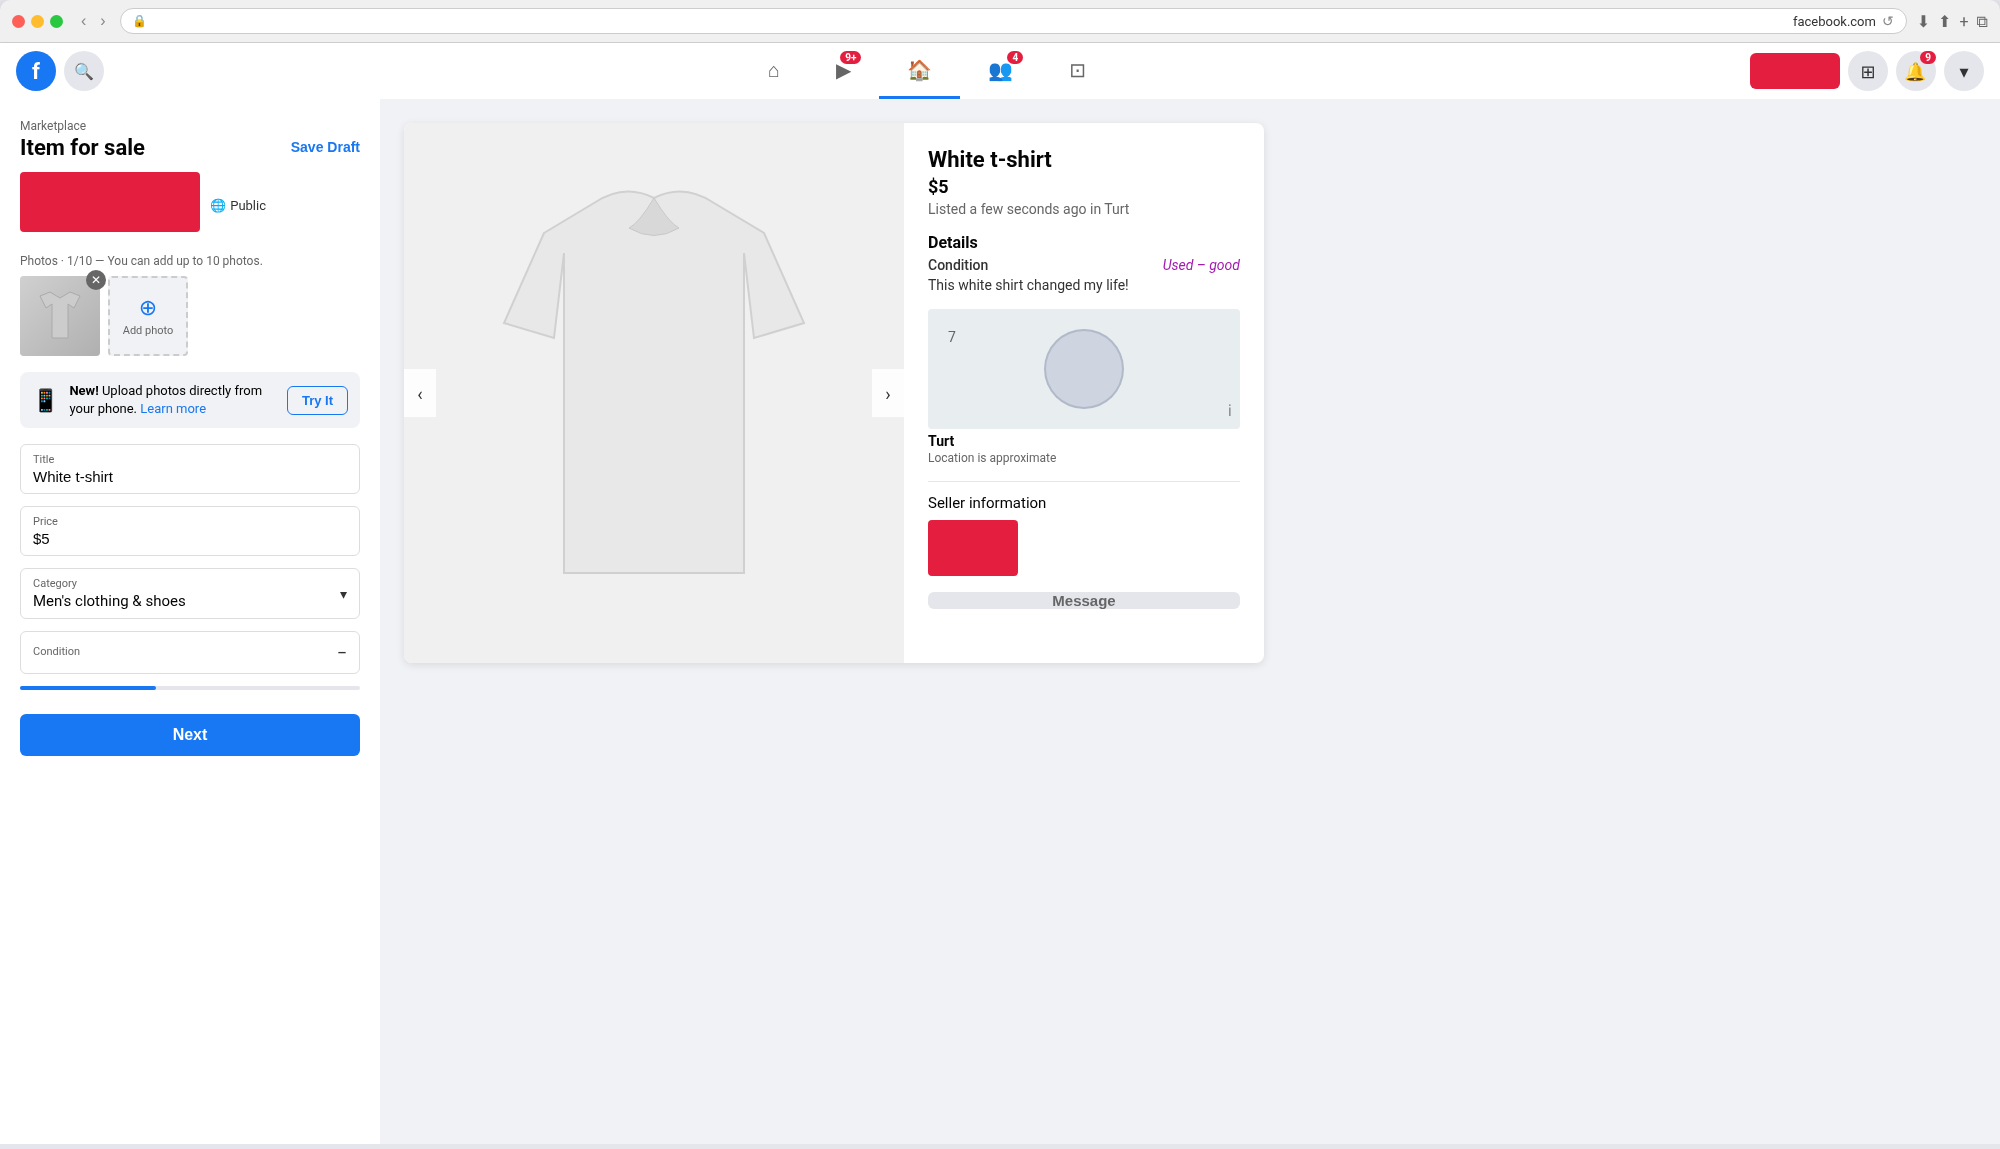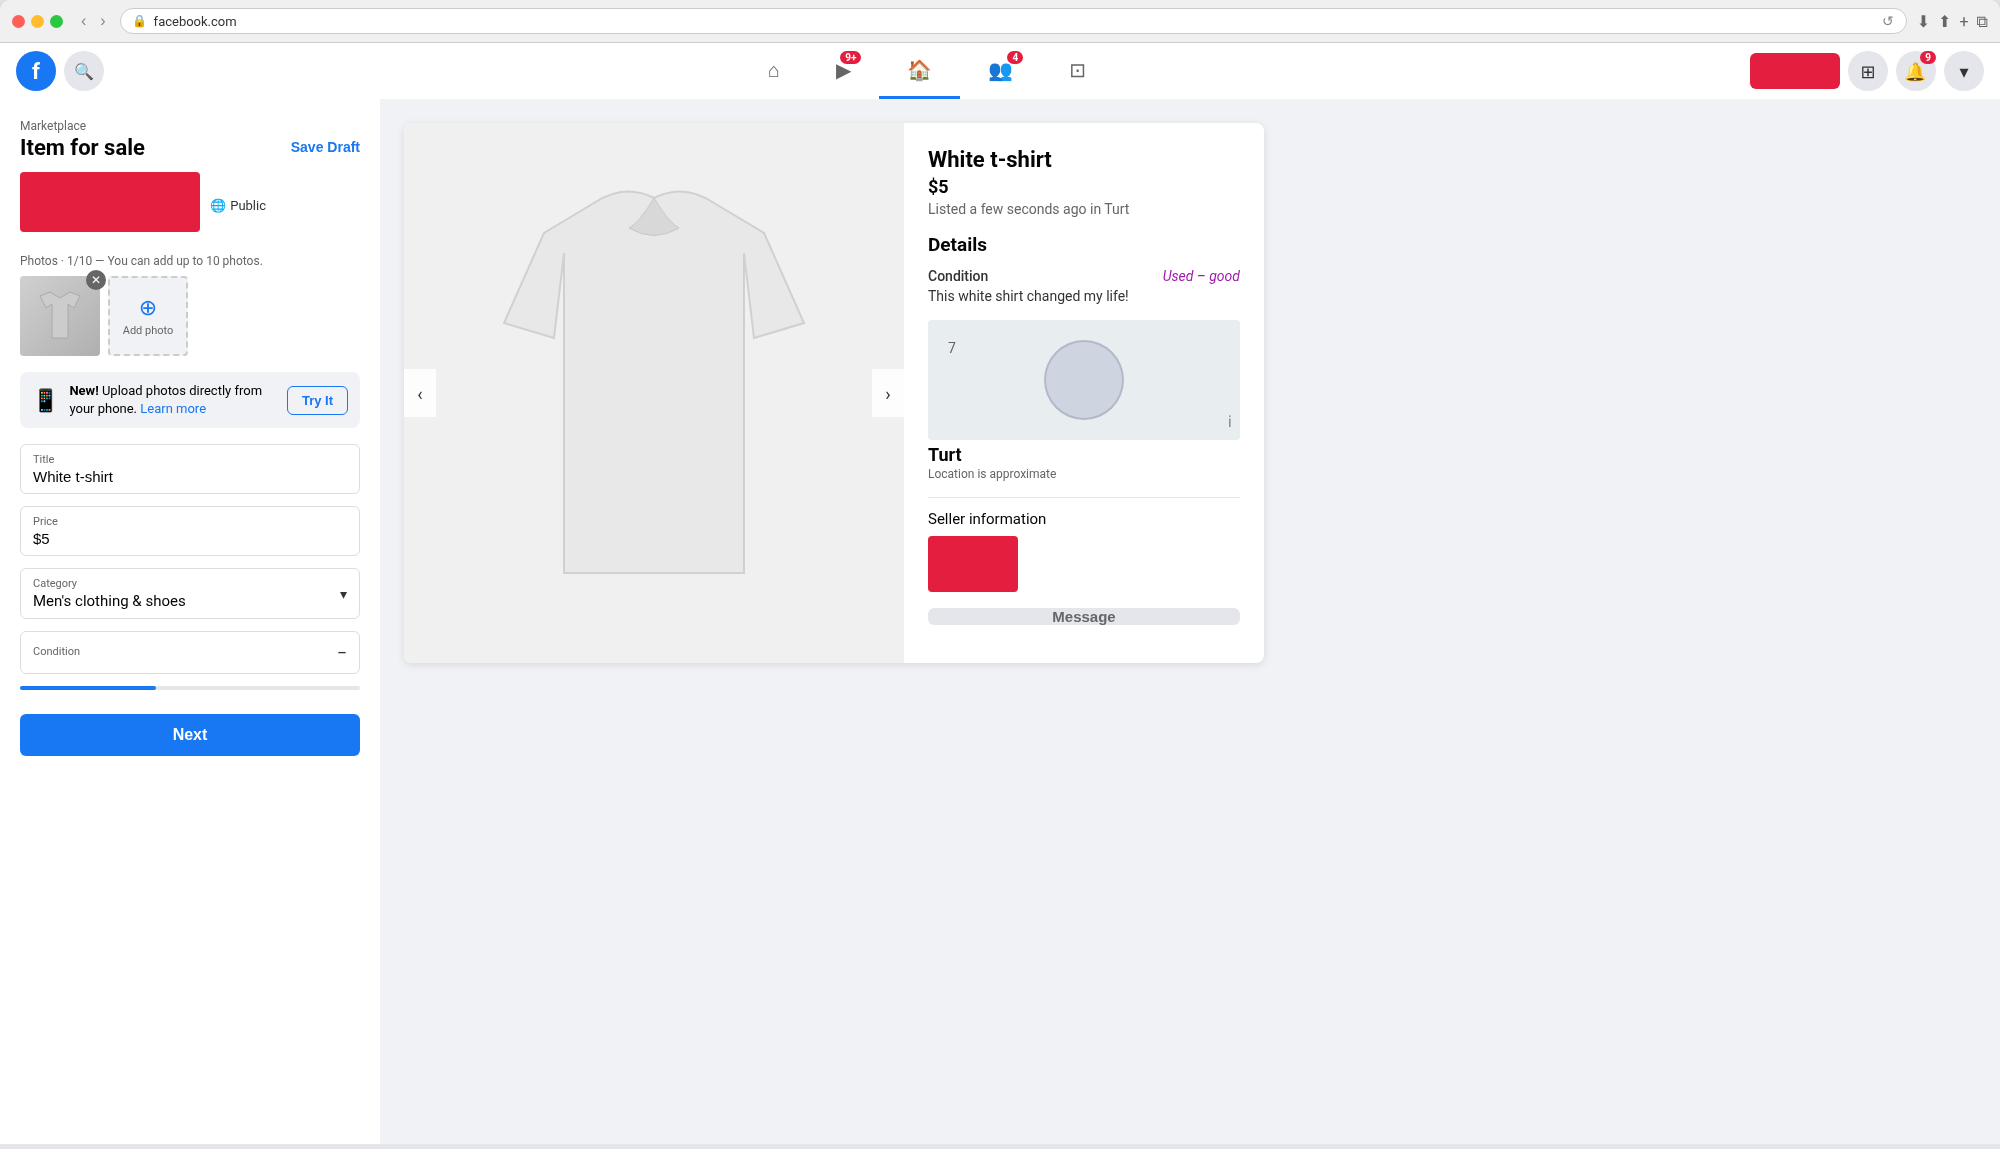--- a/index.html
+++ b/index.html
@@ -44,21 +44,21 @@
       align-items: center;
       background: white;
       border: 1px solid #ccc;
       border-radius: 20px;
       padding: 4px 12px;
       font-size: 13px;
       color: #333;
       gap: 6px;
     }
     .address-bar-icon { color: #666; font-size: 12px; }
-    .address-bar-text { flex: 1; text-align: left; color: #333; }
+    .address-bar-text { flex: 1; text-align: right; color: #333; }
     .browser-right-controls { display: flex; gap: 8px; align-items: center; color: #666; font-size: 16px; }
 
     
     .fb-nav {
       background: white;
       box-shadow: 0 2px 4px rgba(0,0,0,0.1);
       display: flex;
       align-items: center;
       padding: 0 16px;
       height: 56px;
@@ -392,24 +392,24 @@
     }
     .preview-listed {
       font-size: 14px;
       color: #666;
       margin-bottom: 16px;
     }
     .preview-details-section {
       margin-bottom: 16px;
     }
     .preview-details-title {
-      font-size: 19px;
+      font-size: 16px;
       font-weight: bold;
       color: #050505;
-      margin-bottom: 12px;
+      margin-bottom: 5px;
     }
     .detail-row {
       display: flex;
       justify-content: space-between;
       font-size: 14px;
       color: #333;
       margin-bottom: 4px;
     }
     .detail-key { color: #333; font-weight: 500; }
     .detail-val { color: #a21caf; font-style: italic; }
@@ -441,21 +441,21 @@
       border-radius: 50%;
       border: 2px solid rgba(150,160,180,0.5);
     }
     .map-info-icon {
       position: absolute;
       bottom: 8px; right: 8px;
       color: #888; font-size: 16px;
     }
 
     .preview-location {
-      font-size: 18px;
+      font-size: 14px;
       font-weight: bold;
       color: #050505;
       margin-bottom: 2px;
     }
     .preview-location-approx {
       font-size: 12px;
       color: #666;
       margin-bottom: 16px;
     }
 

